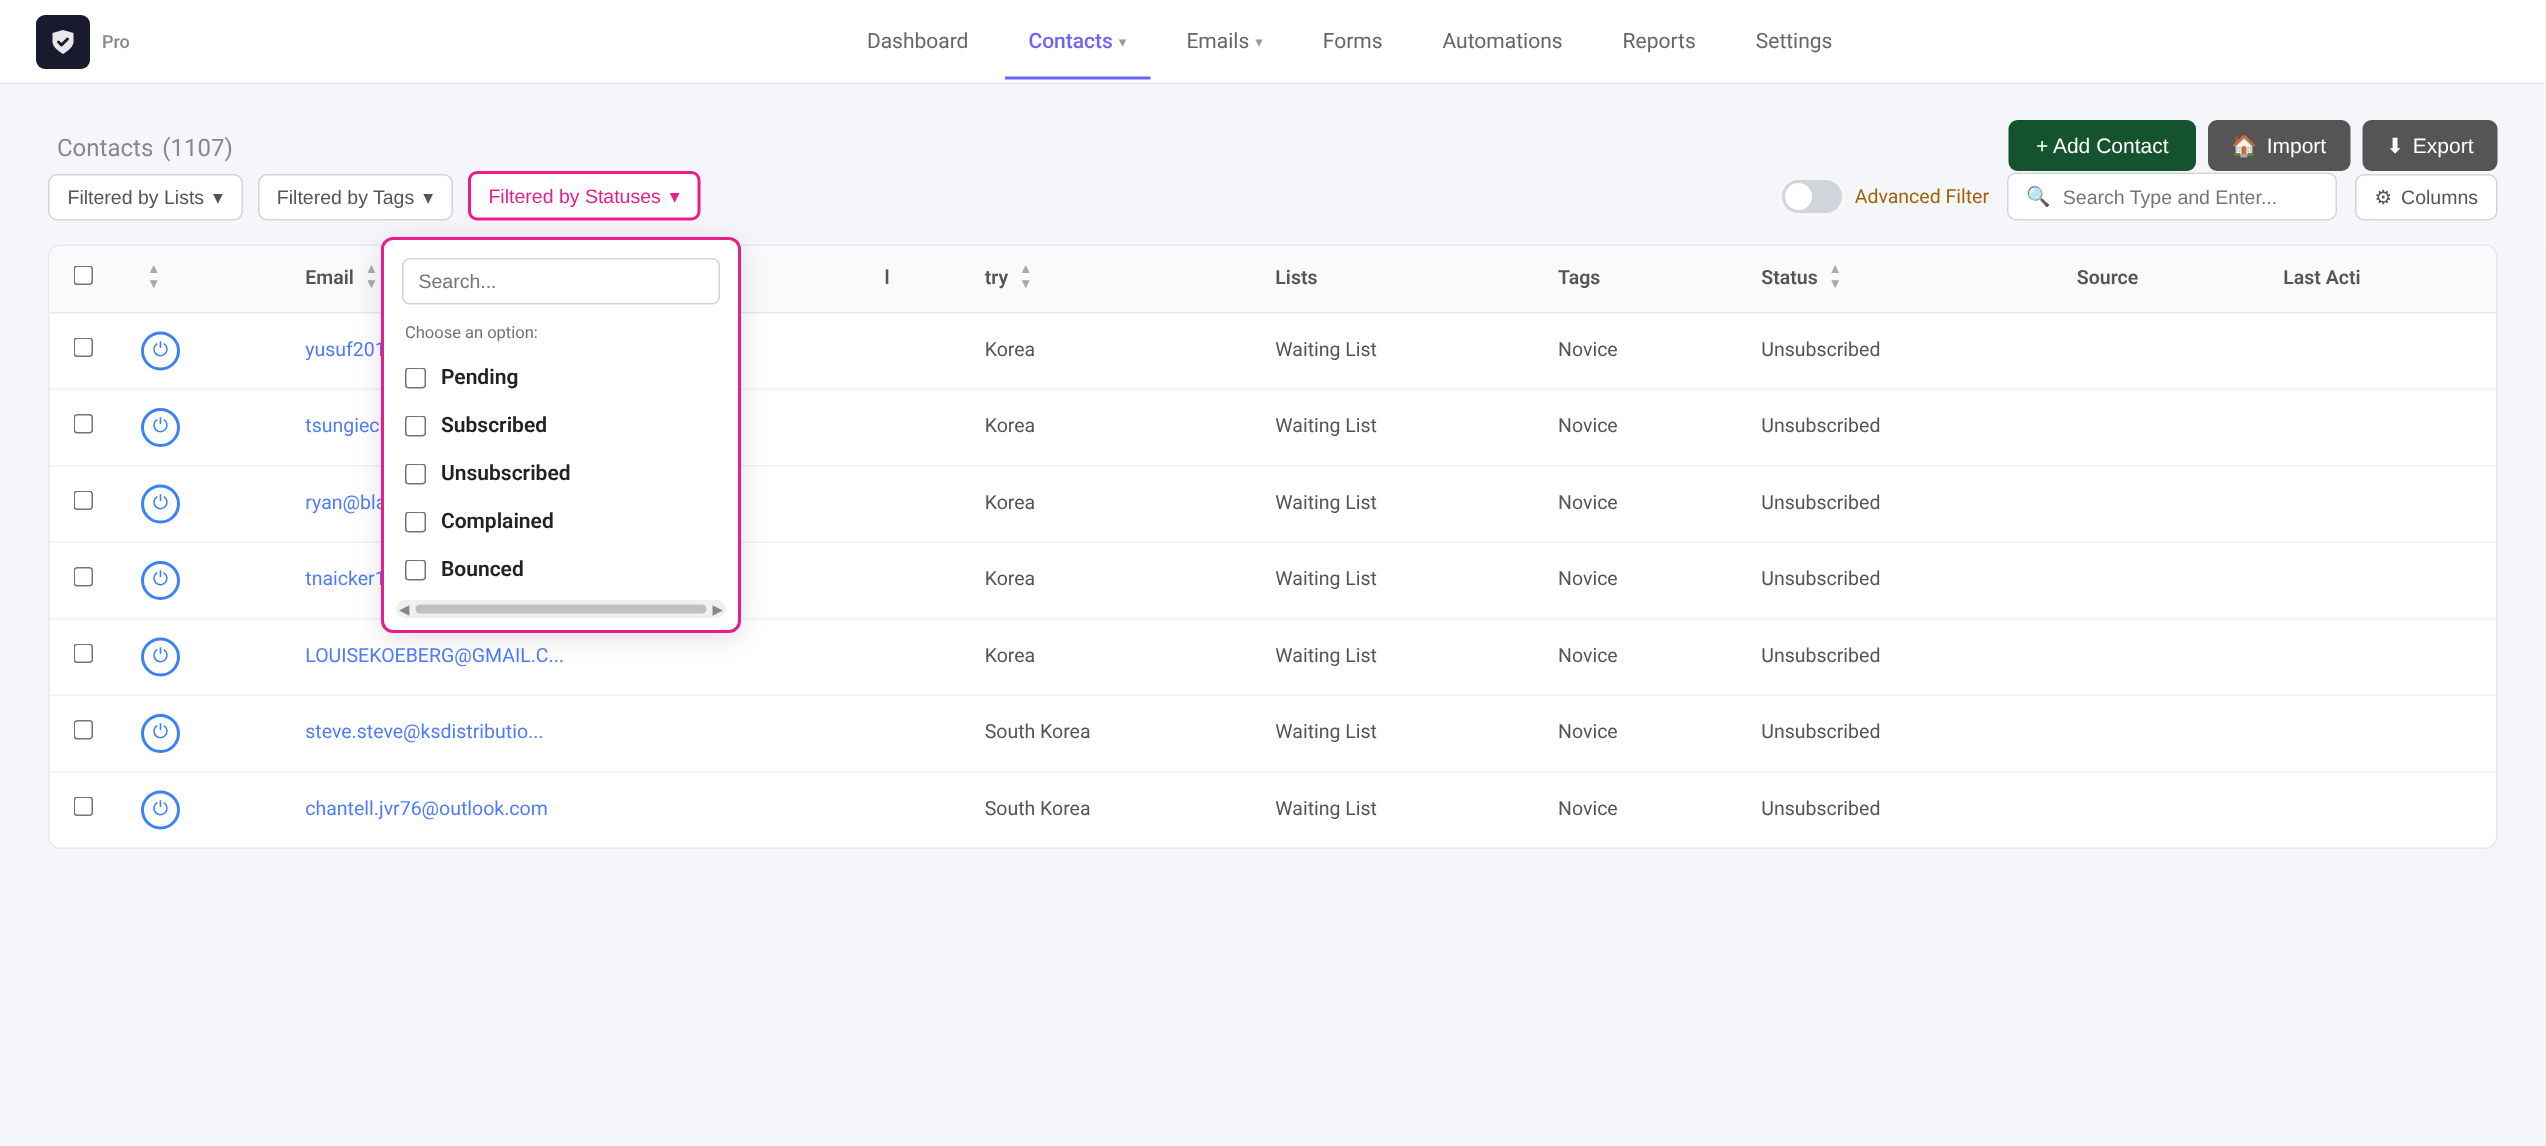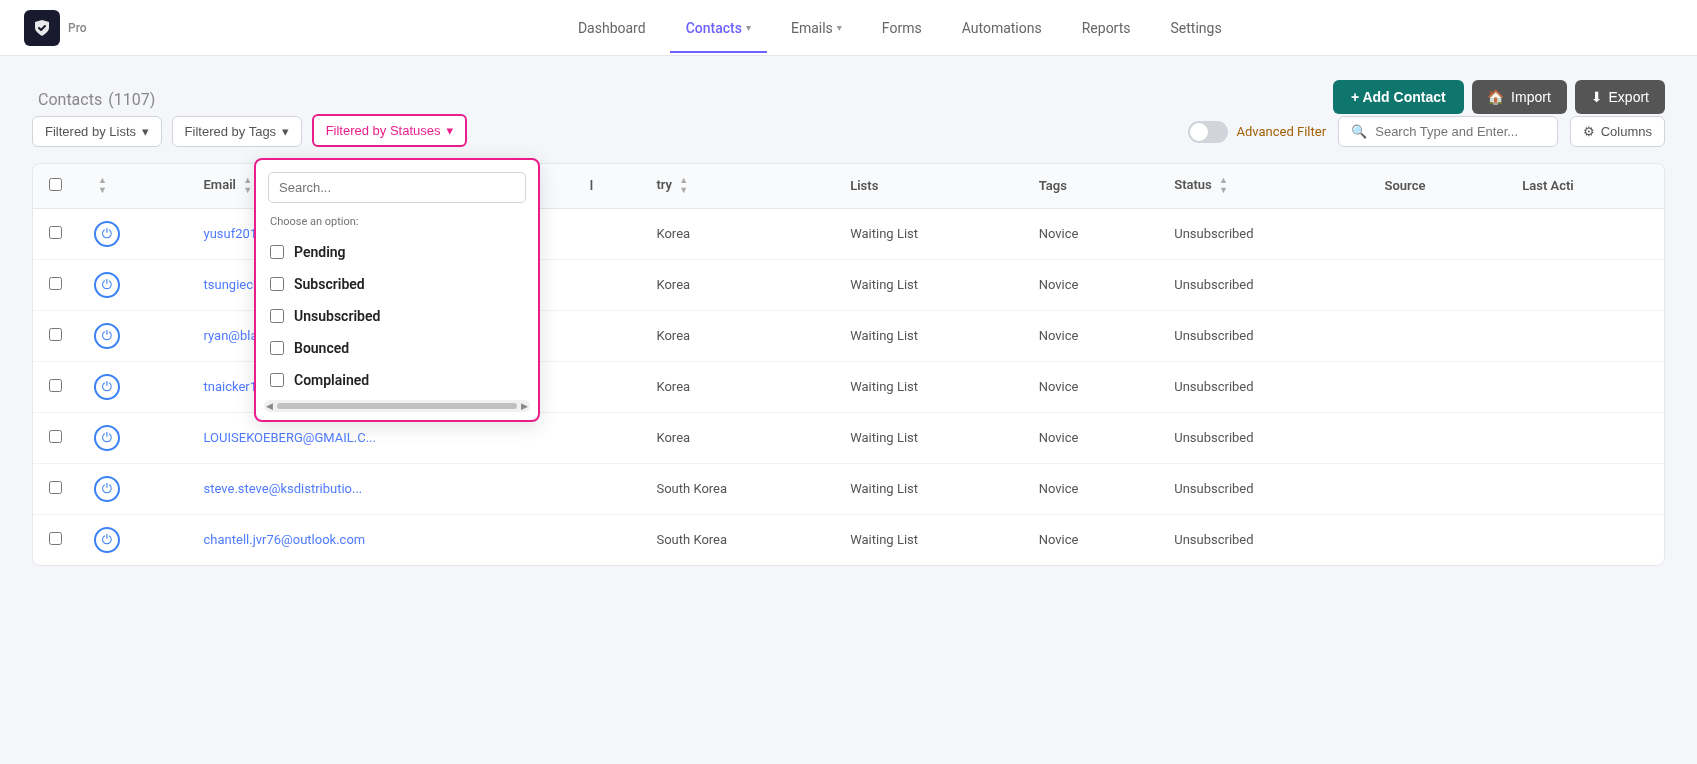--- a/index.html
+++ b/index.html
@@ -79,28 +79,28 @@
     .page-title span {
       font-size: 16px;
       color: #888;
       font-weight: 400;
       margin-left: 6px;
     }
     .header-buttons {
       display: flex; gap: 8px;
     }
     .btn-add-contact {
-      background: #0f766e;
+      background: #14532d;
       color: #fff;
       border: none;
       padding: 9px 18px;
       border-radius: 6px;
       cursor: pointer;
       font-size: 14px;
-      font-weight: 700;
+      font-weight: 400;
       display: flex; align-items: center; gap: 6px;
     }
     .btn-import, .btn-export {
       background: #555;
       color: #fff;
       border: none;
       padding: 9px 16px;
       border-radius: 6px;
       cursor: pointer;
       font-size: 14px;
@@ -189,21 +189,21 @@
 
     
     .dropdown-overlay {
       position: absolute;
       top: 44px;
       left: 222px;
       z-index: 100;
       background: #fff;
       border: 2px solid #e91e8c;
       border-radius: 8px;
-      width: 286px;
+      width: 240px;
       box-shadow: 0 4px 20px rgba(0,0,0,0.12);
       padding-bottom: 8px;
     }
     .dropdown-search {
       padding: 12px 12px 8px;
     }
     .dropdown-search input {
       width: 100%;
       border: 1px solid #d1d5db;
       border-radius: 5px;
@@ -392,25 +392,25 @@
         <div class="dropdown-option">
           <input type="checkbox" style="">
           <span>Subscribed</span>
         </div>
         <div class="dropdown-option">
           <input type="checkbox" style="">
           <span>Unsubscribed</span>
         </div>
         <div class="dropdown-option">
           <input type="checkbox" style="">
-          <span>Bounced</span>
+          <span>Complained</span>
         </div>
         <div class="dropdown-option">
           <input type="checkbox" style="">
-          <span>Complained</span>
+          <span>Bounced</span>
         </div>
       </div>
       <div class="dropdown-scrollbar">
         <span class="scroll-arrow">◀</span>
         <div class="scroll-thumb"></div>
         <span class="scroll-arrow">▶</span>
       </div>
     </div>
 
     <div class="filter-right">

